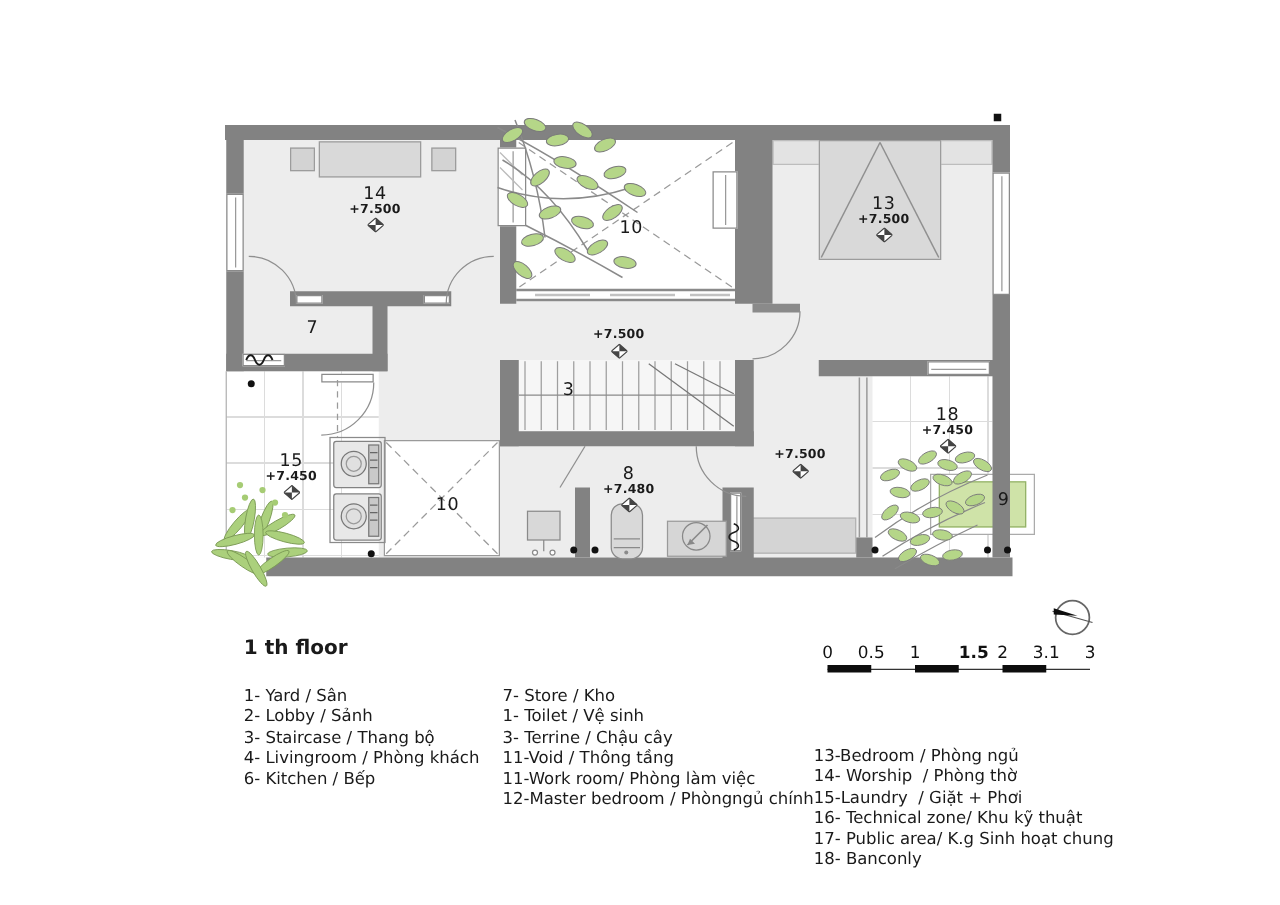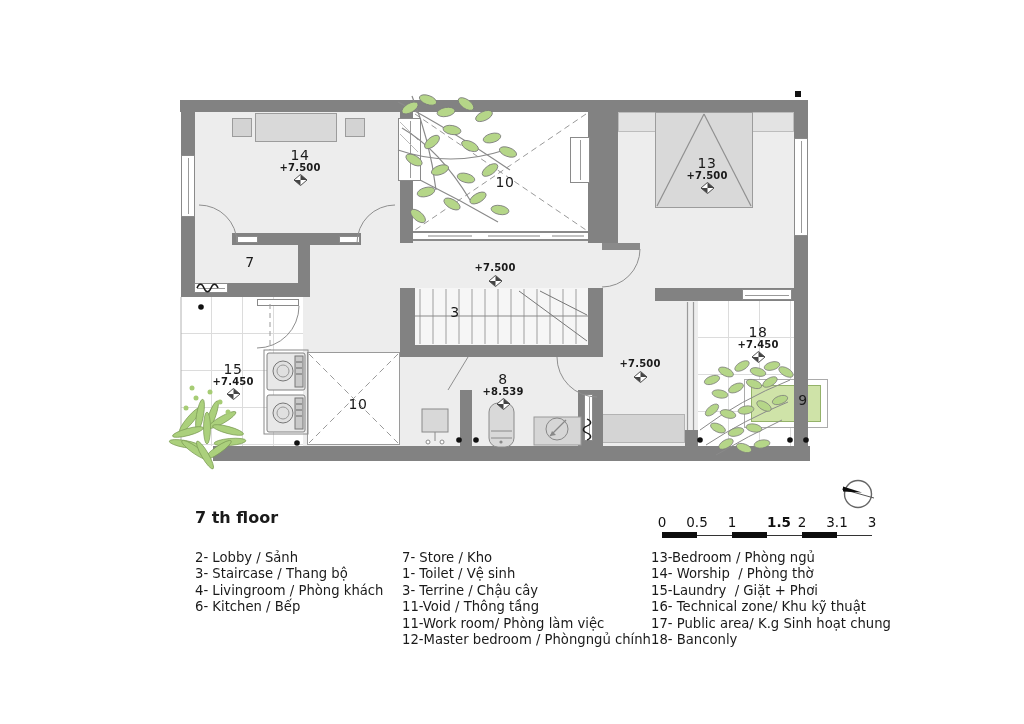--- a/index.html
+++ b/index.html
@@ -322,21 +322,21 @@
     <svg width="13" height="12" viewBox="0 0 14 12">
         <polygon points="7,0 14,6 7,12 0,6" fill="#fff" stroke="#444"></polygon>
         <path d="M7,0 L14,6 L7,6 Z M7,6 L0,6 L7,12 Z" fill="#444"></path>
       </svg>
   </div>
   <div class="rlabel" style="left:326px;top:397px;">
     <div class="rnum">10</div>
   </div>
   <div class="rlabel" style="left:471px;top:372px;">
     <div class="rnum">8</div>
-    <div class="relev">+8.539</div>
+    <div class="relev">+7.480</div>
     <svg width="13" height="12" viewBox="0 0 14 12">
         <polygon points="7,0 14,6 7,12 0,6" fill="#fff" stroke="#444"></polygon>
         <path d="M7,0 L14,6 L7,6 Z M7,6 L0,6 L7,12 Z" fill="#444"></path>
       </svg>
   </div>
   <div class="rlabel" style="left:608px;top:359px;">
     <div class="relev">+7.500</div>
     <svg width="13" height="12" viewBox="0 0 14 12">
         <polygon points="7,0 14,6 7,12 0,6" fill="#fff" stroke="#444"></polygon>
         <path d="M7,0 L14,6 L7,6 Z M7,6 L0,6 L7,12 Z" fill="#444"></path>
@@ -370,35 +370,36 @@
   <span class="tick" style="left:131px;font-weight:bold;">1.5</span>
   <span class="tick" style="left:154px;">2</span>
   <span class="tick" style="left:189px;">3.1</span>
   <span class="tick" style="left:224px;">3</span>
   <div class="bline"></div>
   <div class="bar" style="left:14px;"></div>
   <div class="bar" style="left:84px;"></div>
   <div class="bar" style="left:154px;"></div>
 </div>
 
-<div class="ltitle">7 th floor</div>
+<div class="ltitle">1 th floor</div>
 <div class="lcol" style="left:195px;">
+  <p>1- Yard / Sân</p>
   <p>2- Lobby / Sảnh</p>
   <p>3- Staircase / Thang bộ</p>
   <p>4- Livingroom / Phòng khách</p>
   <p>6- Kitchen / Bếp</p>
 </div>
 <div class="lcol" style="left:402px;">
   <p>7- Store / Kho</p>
   <p>1- Toilet / Vệ sinh</p>
   <p>3- Terrine / Chậu cây</p>
   <p>11-Void / Thông tầng</p>
   <p>11-Work room/ Phòng làm việc</p>
   <p>12-Master bedroom / Phòngngủ chính</p>
 </div>
-<div class="lcol" style="left:651px;">
+<div class="lcol" style="left:651px;margin-top:48px;">
   <p>13-Bedroom / Phòng ngủ</p>
   <p>14- Worship  / Phòng thờ</p>
   <p>15-Laundry  / Giặt + Phơi</p>
   <p>16- Technical zone/ Khu kỹ thuật</p>
   <p>17- Public area/ K.g Sinh hoạt chung</p>
   <p>18- Banconly</p>
 </div>
 
 </body></html>

